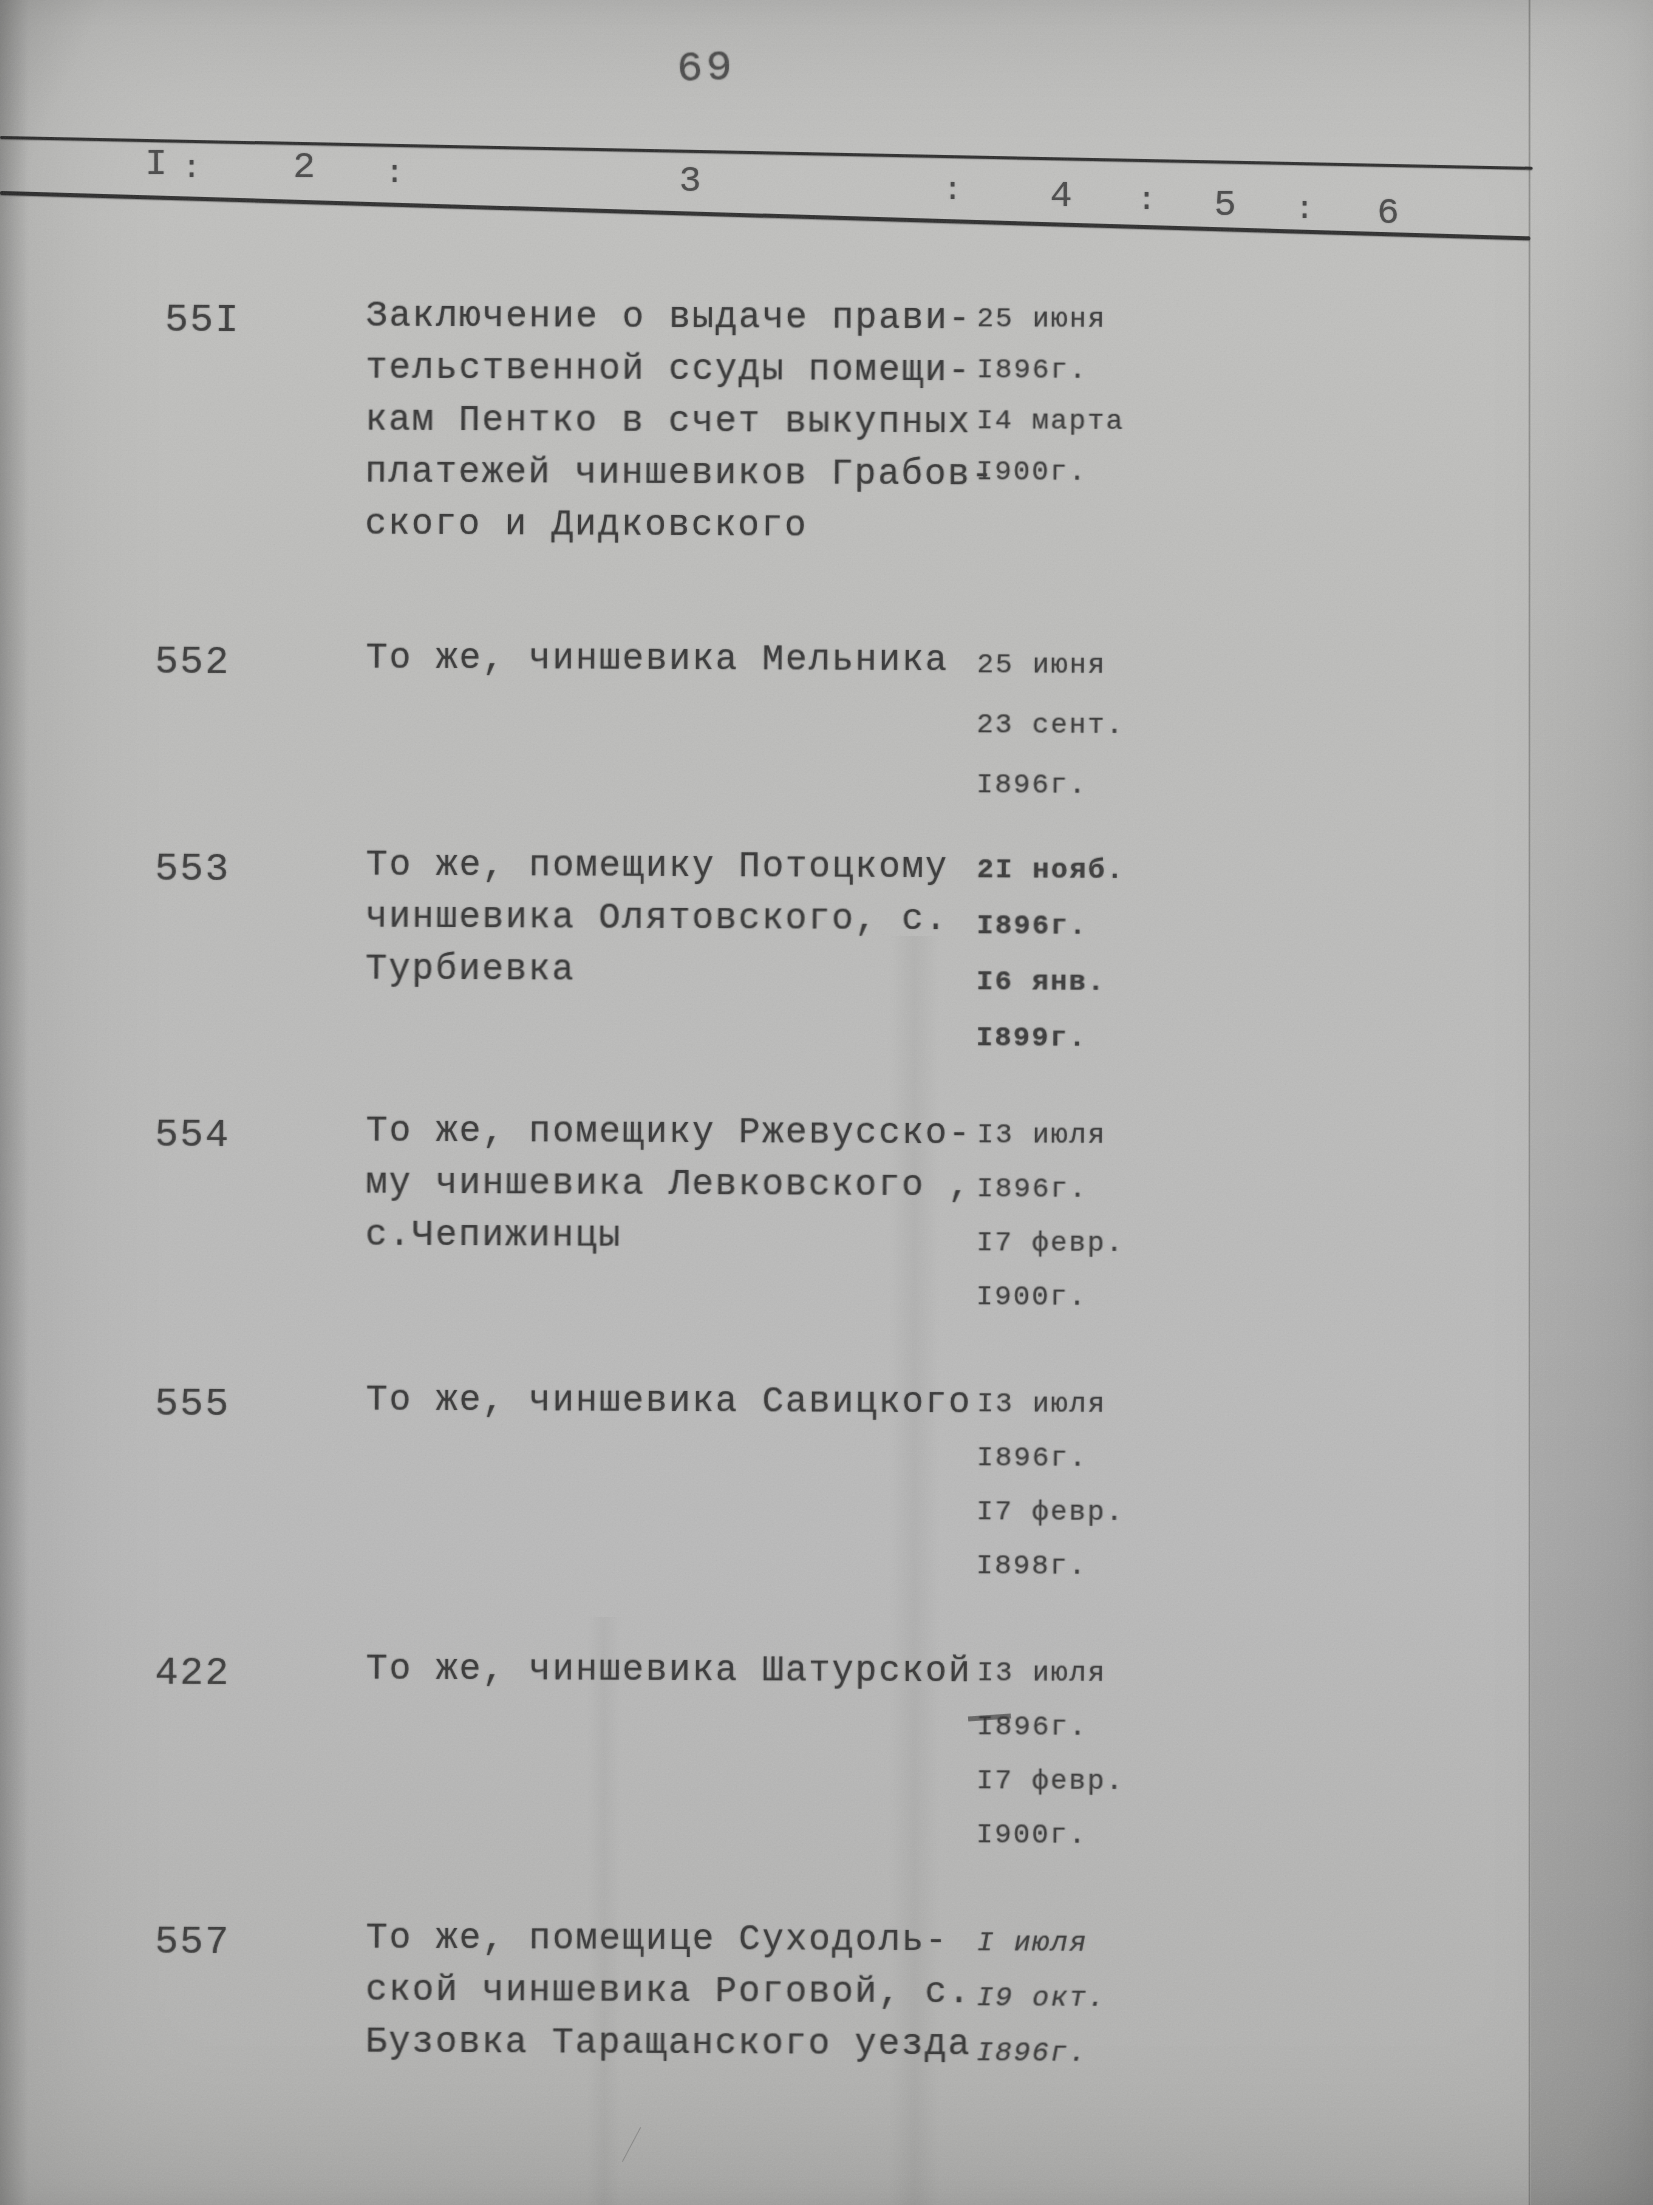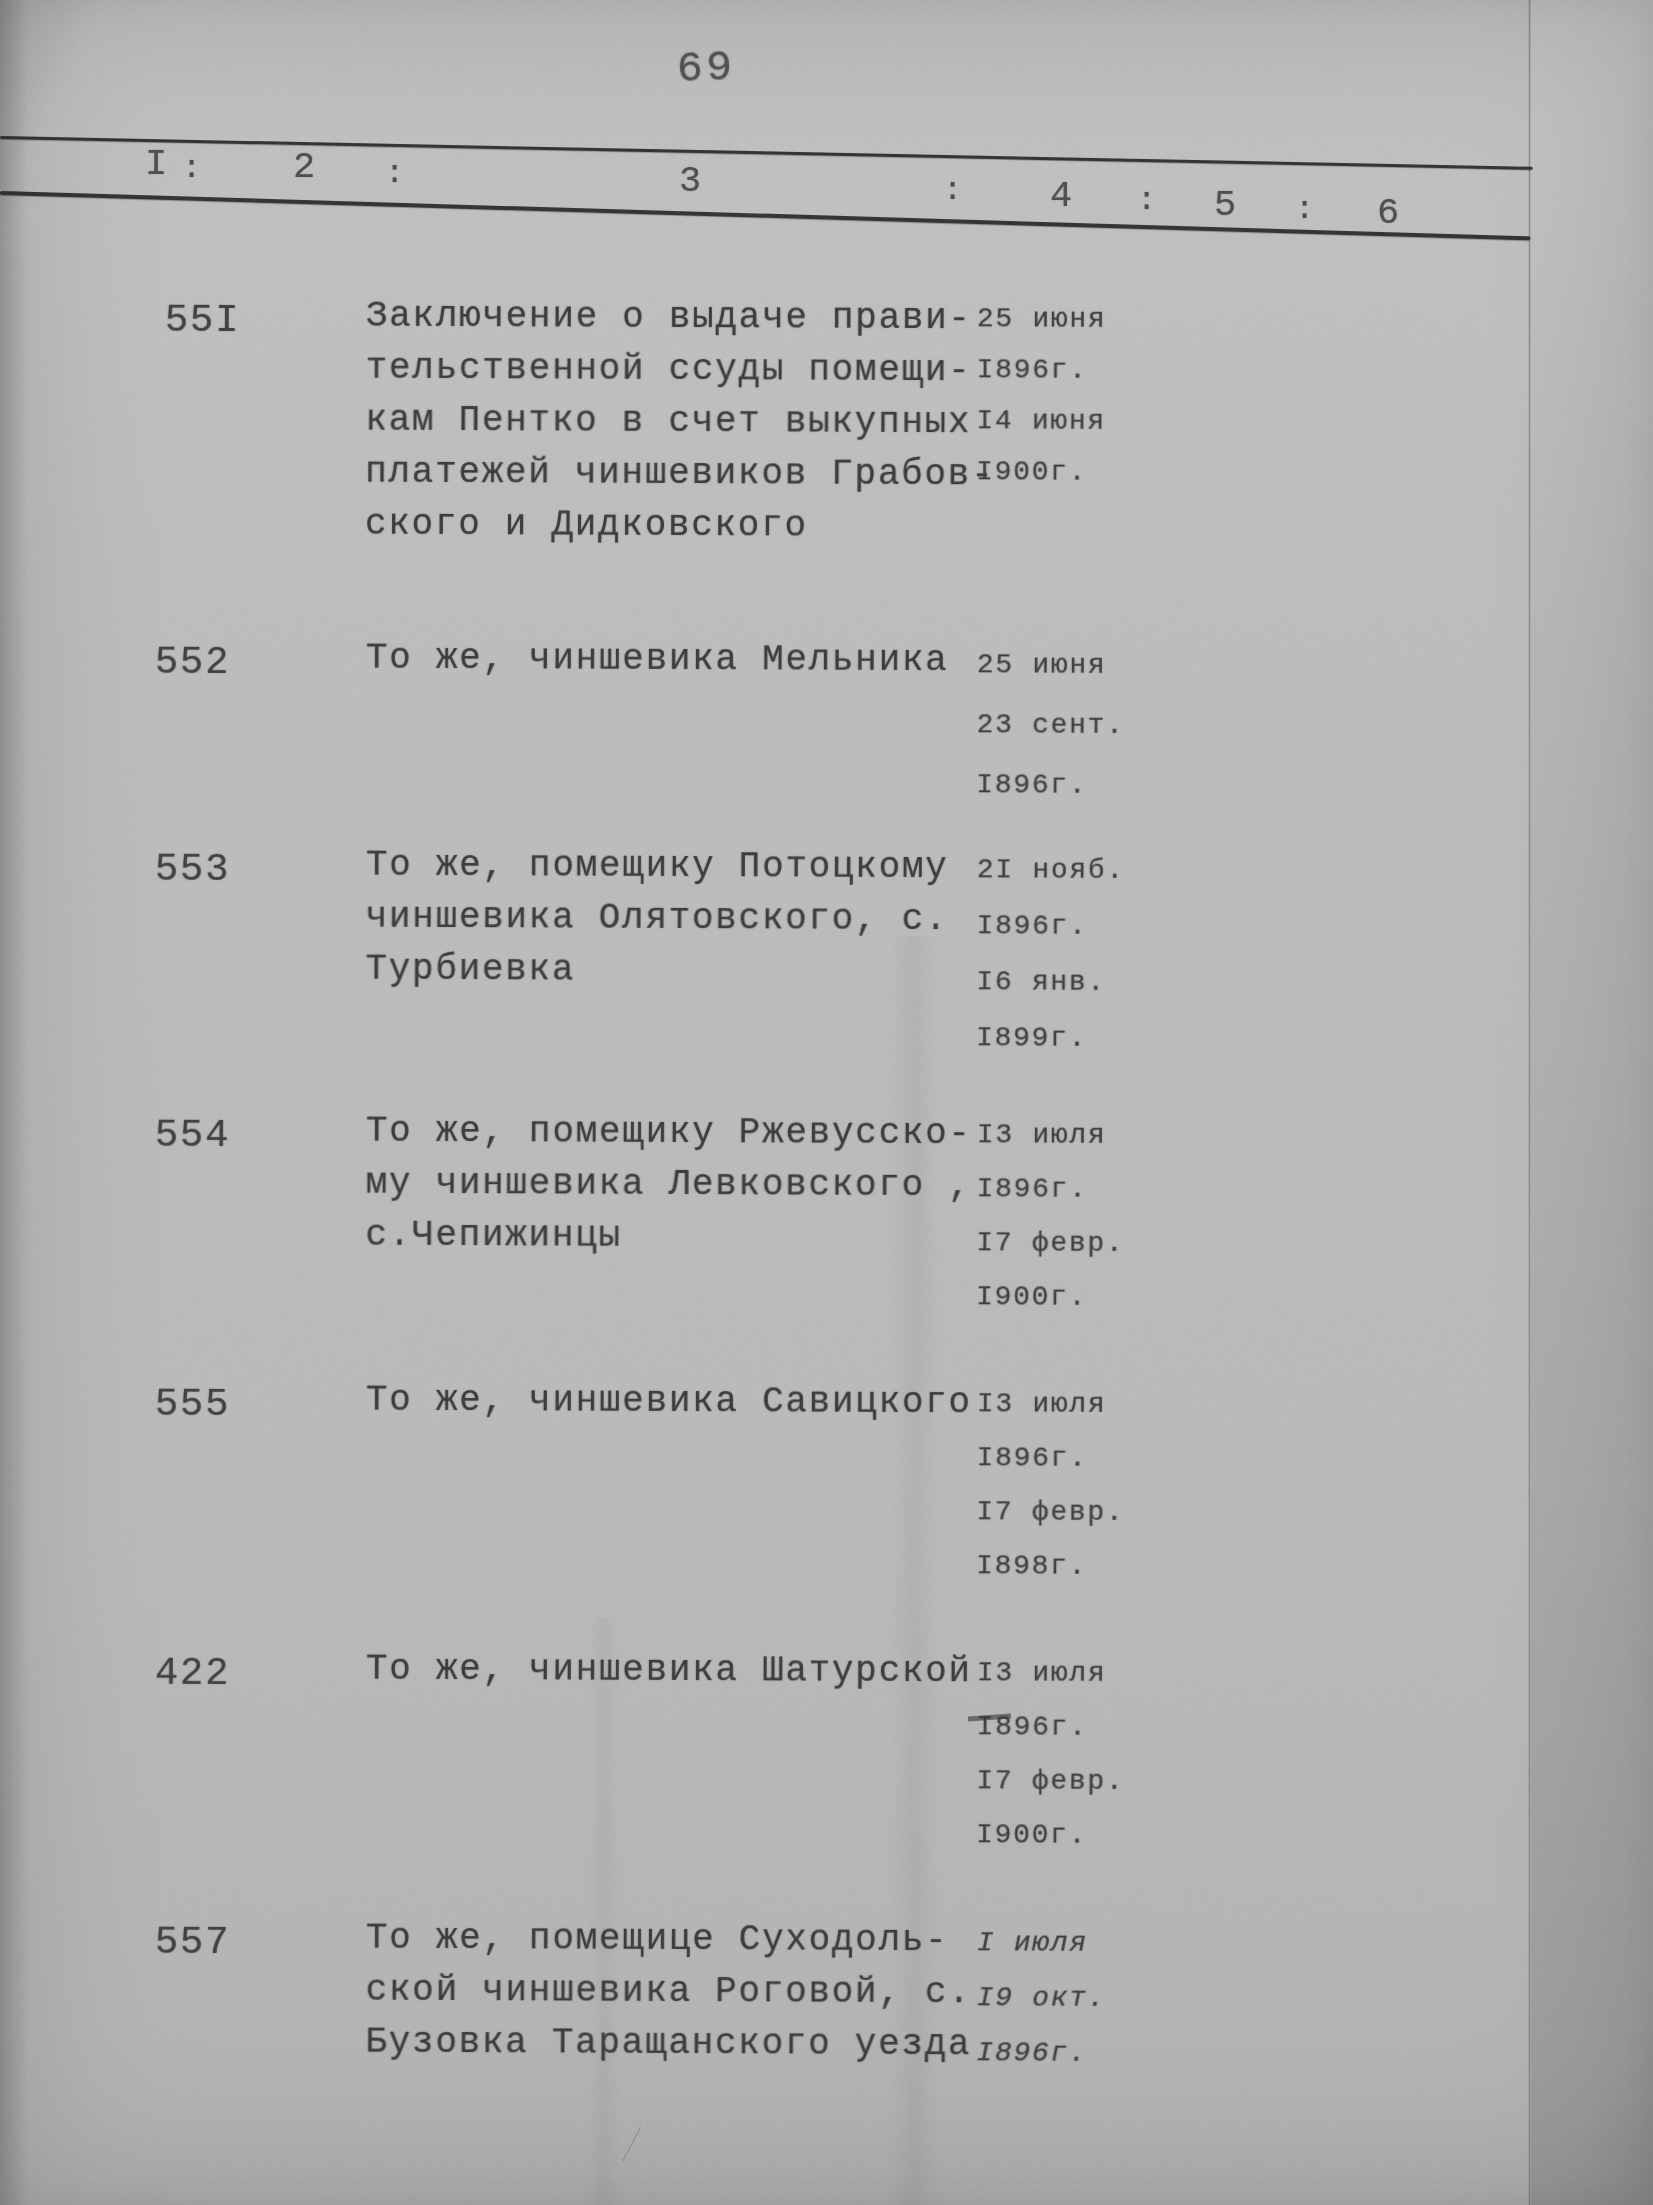--- a/index.html
+++ b/index.html
@@ -83,21 +83,21 @@
     <div class="desc">
       <div class="line">Заключение о выдаче прави-</div>
       <div class="line">тельственной ссуды помещи-</div>
       <div class="line">кам Пентко в счет выкупных</div>
       <div class="line">платежей чиншевиков Грабов-</div>
       <div class="line">ского и Дидковского</div>
     </div>
     <div class="dates" style="line-height:51px;">
       <div class="line">25 июня</div>
       <div class="line">I896г.</div>
-      <div class="line">I4 июня</div>
+      <div class="line">I4 марта</div>
       <div class="line">I900г.</div>
     </div>
   </div>
 
   <div class="entry ink" style="top:631px;">
     <div class="num">552</div>
     <div class="desc">
       <div class="line">То же, чиншевика Мельника</div>
     </div>
     <div class="dates" style="line-height:60px;">
@@ -107,21 +107,21 @@
     </div>
   </div>
 
   <div class="entry ink" style="top:838px;">
     <div class="num">553</div>
     <div class="desc">
       <div class="line">То же, помещику Потоцкому</div>
       <div class="line">чиншевика Олятовского, с.</div>
       <div class="line">Турбиевка</div>
     </div>
-    <div class="dates" style="line-height:56px;">
+    <div class="dates" style="line-height:56px;font-weight:bold;">
       <div class="line">2I нояб.</div>
       <div class="line">I896г.</div>
       <div class="line">I6 янв.</div>
       <div class="line">I899г.</div>
     </div>
   </div>
 
   <div class="entry ink" style="top:1104px;">
     <div class="num">554</div>
     <div class="desc">

